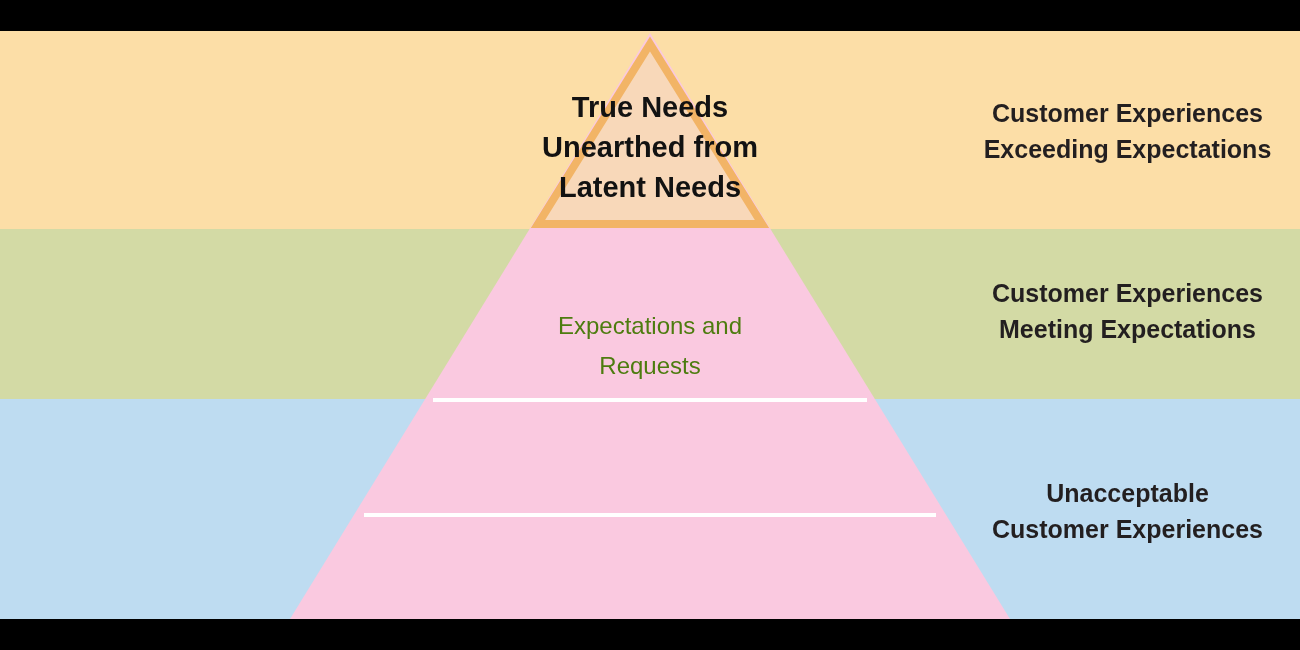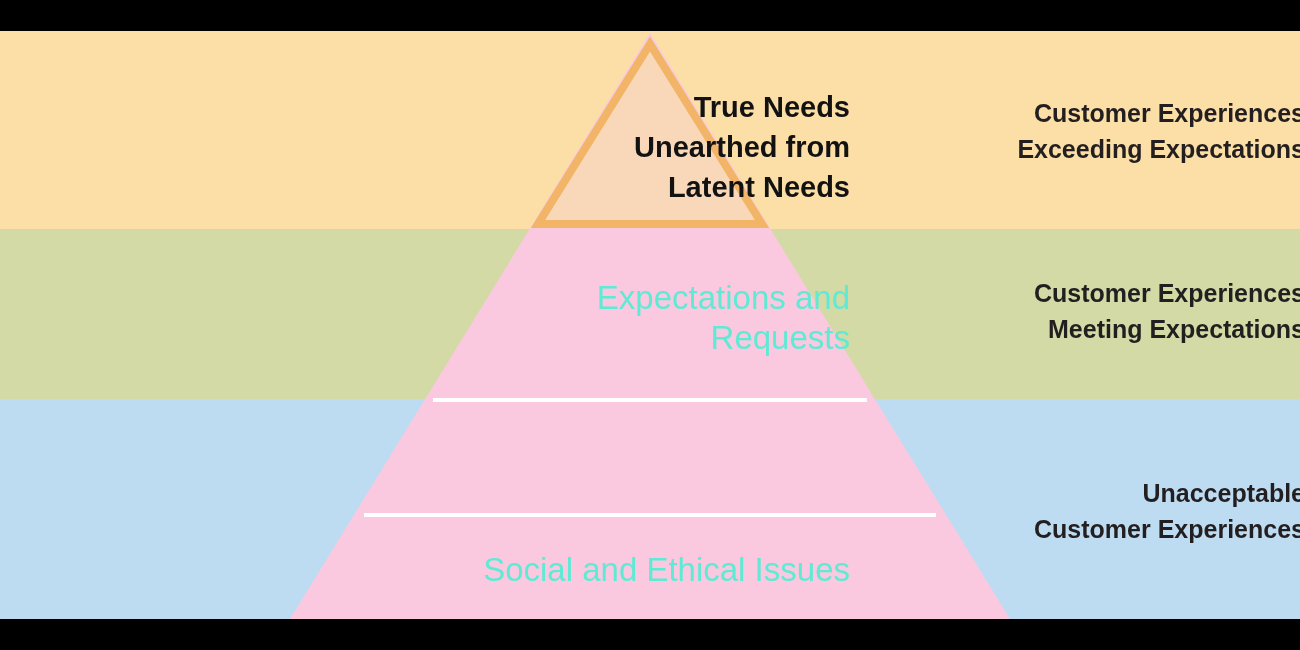--- a/index.html
+++ b/index.html
@@ -14,30 +14,31 @@
     overflow: hidden;
     font-family: "Liberation Sans", sans-serif;
   }
   .stage svg {
     position: absolute;
     left: 0;
     top: 0;
   }
   .lbl {
     position: absolute;
-    text-align: right;
+    text-align: center;
     white-space: pre-line;
   }
   .pyr-text {
-    color: #5eead4;
-    font-size: 33px;
+    color: #4d7c0f;
+    font-size: 24px;
     font-weight: 400;
     line-height: 40px;
     left: 450px;
     width: 400px;
+    margin-top: 28px;
   }
   .apex-text {
     color: #121212;
     font-size: 29px;
     font-weight: 700;
     line-height: 40px;
     left: 450px;
     width: 400px;
     top: 87px;
   }
@@ -73,21 +74,20 @@
   </svg>
 
   <div class="lbl apex-text">True Needs
 Unearthed from
 Latent Needs</div>
 
   <div class="lbl pyr-text mid-level">Expectations and
 Requests</div>
 
 
-  <div class="lbl pyr-text social-level">Social and Ethical Issues</div>
 
   <div class="lbl side-text side-1">Customer Experiences
 Exceeding Expectations</div>
 
   <div class="lbl side-text side-2">Customer Experiences
 Meeting Expectations</div>
 
   <div class="lbl side-text side-3">Unacceptable
 Customer Experiences</div>
 

